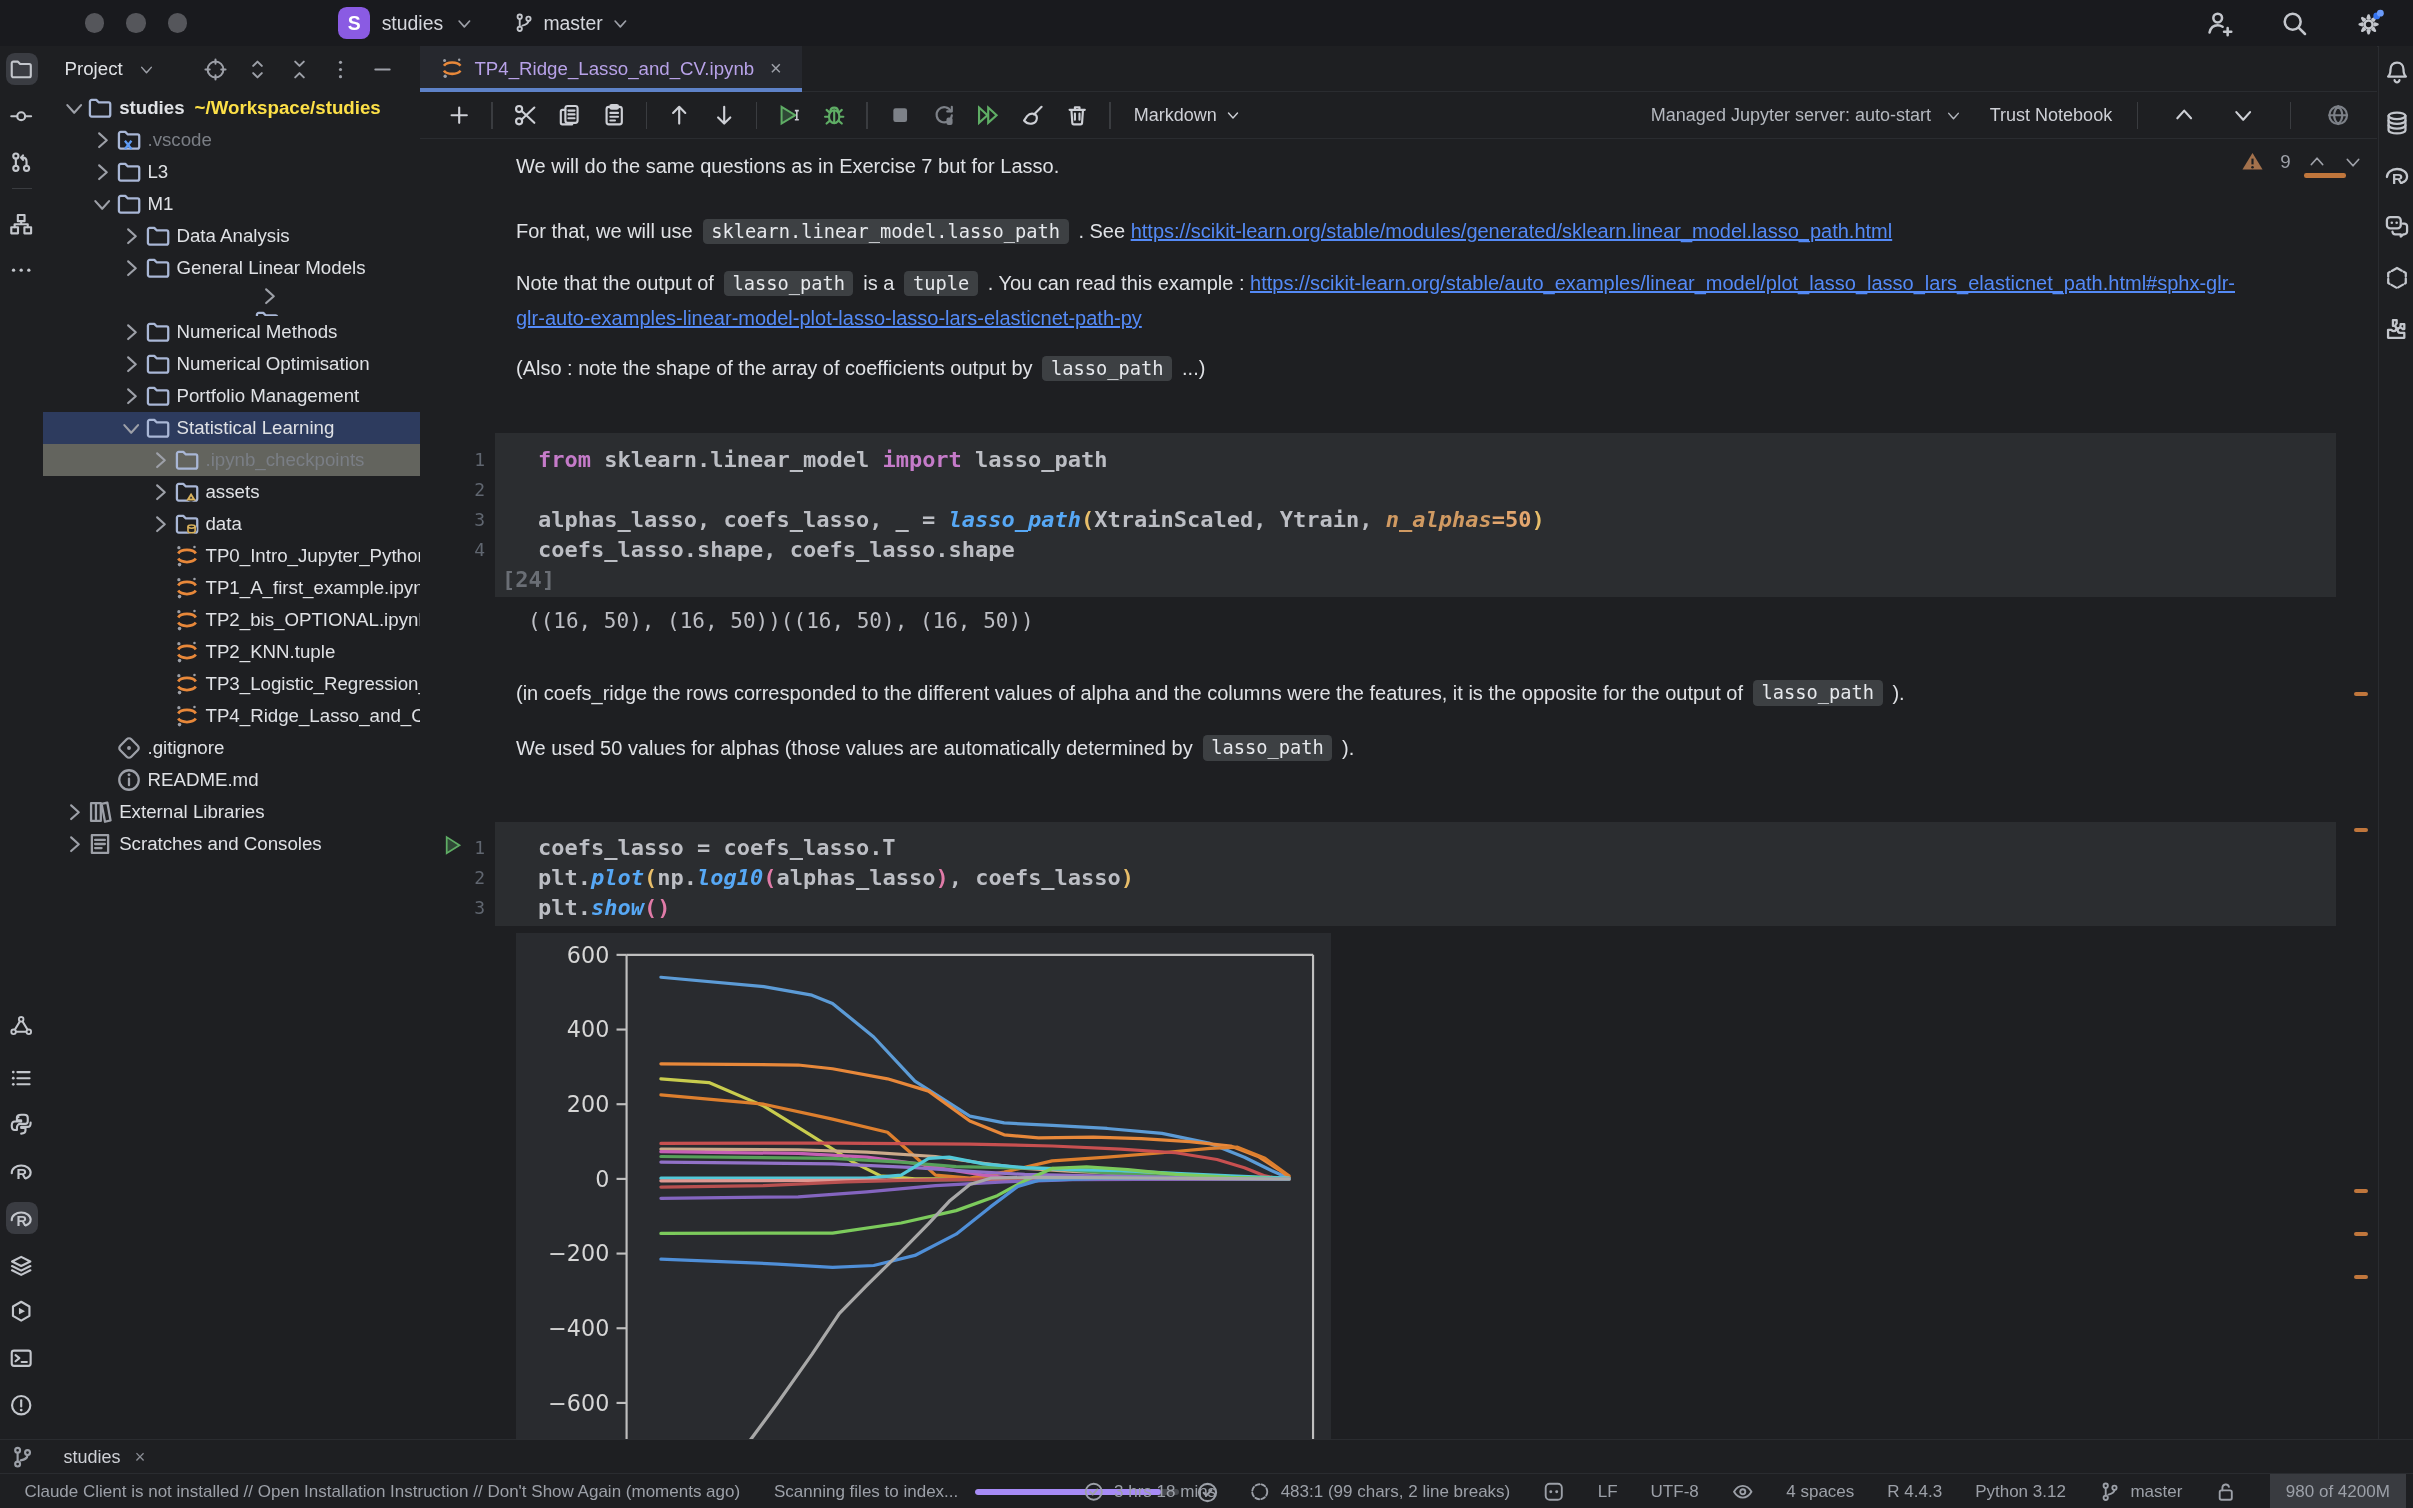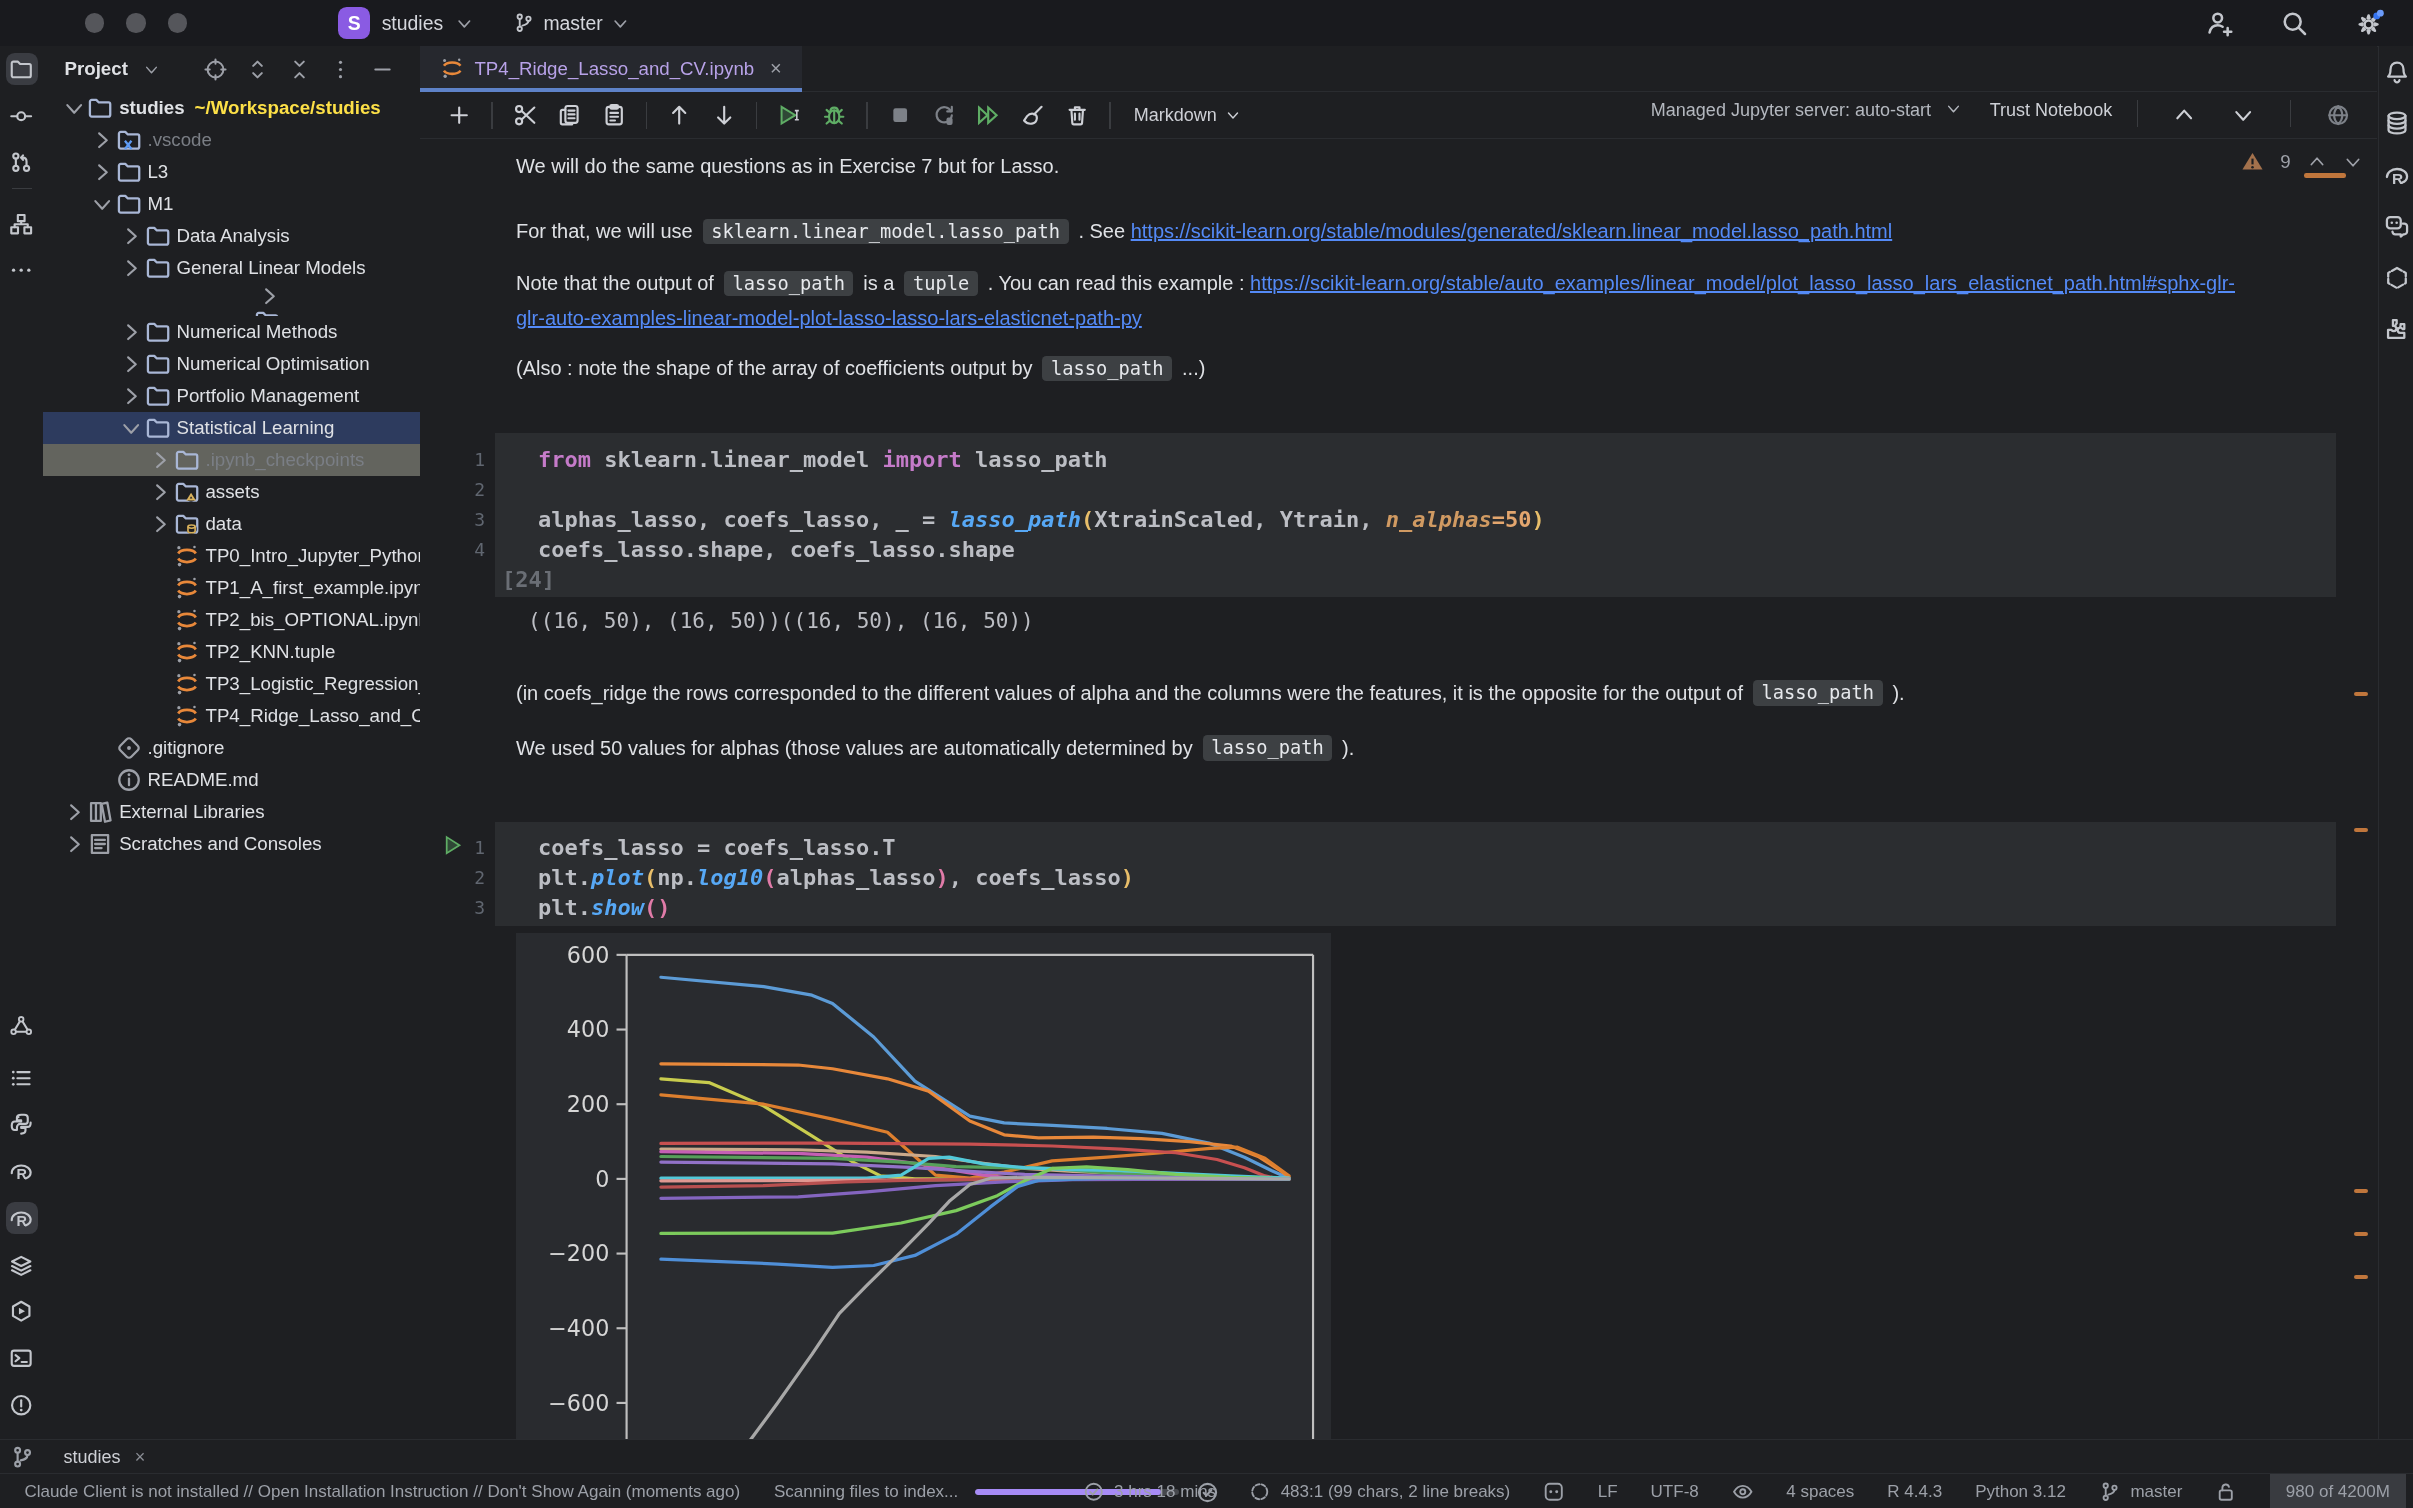--- a/index.html
+++ b/index.html
@@ -30,21 +30,21 @@
   .strip-ic{position:absolute;left:5.7px;width:32px;height:32px;border-radius:8.6px;color:#C3C6CC;
             display:flex;align-items:center;justify-content:center;}
   .strip-ic svg{width:24.4px;height:24.4px;}
   .strip-ic.active{background:#3A3C42;}
   .strip-div{position:absolute;left:11.5px;width:20px;height:1.4px;background:#3A3C40;}
 
   
   #project{position:absolute;left:43px;top:46px;width:377px;height:1393px;background:#1E1F22;
            border-right:1.4px solid #2A2C30;overflow:hidden;}
   #proj-header{height:46px;display:flex;align-items:center;padding:0 26px 0 21.5px;}
-  #proj-title{font-size:18.7px;font-weight:bold;color:#DFE1E5;margin-right:15px;}
+  #proj-title{font-size:18.7px;font-weight:normal;color:#DFE1E5;margin-right:15px;}
   #proj-icons{margin-left:auto;display:flex;gap:18.7px;align-items:center;color:#9DA0A8;}
   #proj-icons .ic{width:23px;height:23px;}
   #tree{position:relative;font-size:18.7px;}
   .tree-row{height:32px;display:flex;align-items:center;white-space:nowrap;overflow:hidden;}
   .tree-row.sel-blue{background:#2D3B5E;}
   .tree-row.sel-gray{background:#63645E;}
   .t-chev{width:24.4px;height:24.4px;flex:0 0 24.4px;color:#9DA0A8;}
   .t-ico{width:26px;height:26px;flex:0 0 26px;margin:0 5.7px 0 1.4px;color:#A9B7D6;}
   .t-label{color:#DFE1E5;}
   .t-label.dim{color:#7A7E85;}
@@ -60,21 +60,21 @@
   #tab-close{font-size:20px;color:#9DA0A8;margin-left:5.7px;}
   #tab-underline{position:absolute;left:0;bottom:-1.4px;width:100%;height:4.3px;background:#5E82C8;}
 
   #nbtoolbar{height:46px;border-bottom:1.4px solid #2A2C30;display:flex;align-items:center;padding:0 17px;}
   .nb-ic{width:30px;height:30px;margin:0 7.2px;color:#CED0D6;display:flex;align-items:center;justify-content:center;}
   .nb-ic svg{width:24.4px;height:24.4px;}
   .nb-ic.green{color:#5FAD65;}
   .nb-ic.gray{color:#7D8188;}
   .nb-sep{width:1.4px;height:27px;background:#3A3C40;margin:0 10px;}
   #celltype{display:flex;align-items:center;gap:8.6px;margin-left:13px;font-size:18px;color:#CED0D6;}
-  #nbtb-right{margin-left:auto;display:flex;gap:14.4px;font-size:18px;color:#B4B8BF;}
+  #nbtb-right{margin-left:auto;display:flex;align-items:center;gap:14.4px;font-size:18px;color:#B4B8BF;}
   #trust-label{color:#CED0D6;margin-left:13px;}
 
   #content{position:relative;height:1301px;overflow:hidden;font-size:20px;line-height:34px;}
   .md{margin:0 86px 0 96px;color:#DFE1E5;}
   .md a{color:#548AF7;text-decoration:underline;}
   .ilc{font-family:"DejaVu Sans Mono","Liberation Mono",monospace;font-size:18.7px;background:#3D4043;
        color:#E6E8EC;border-radius:4.3px;padding:2.2px 8.6px;margin:0 4.3px;}
 
   .codecell{position:relative;display:flex;margin-right:41px;}
   .gutter{flex:0 0 65px;text-align:right;padding:11.5px 10px 0 0;color:#606670;

